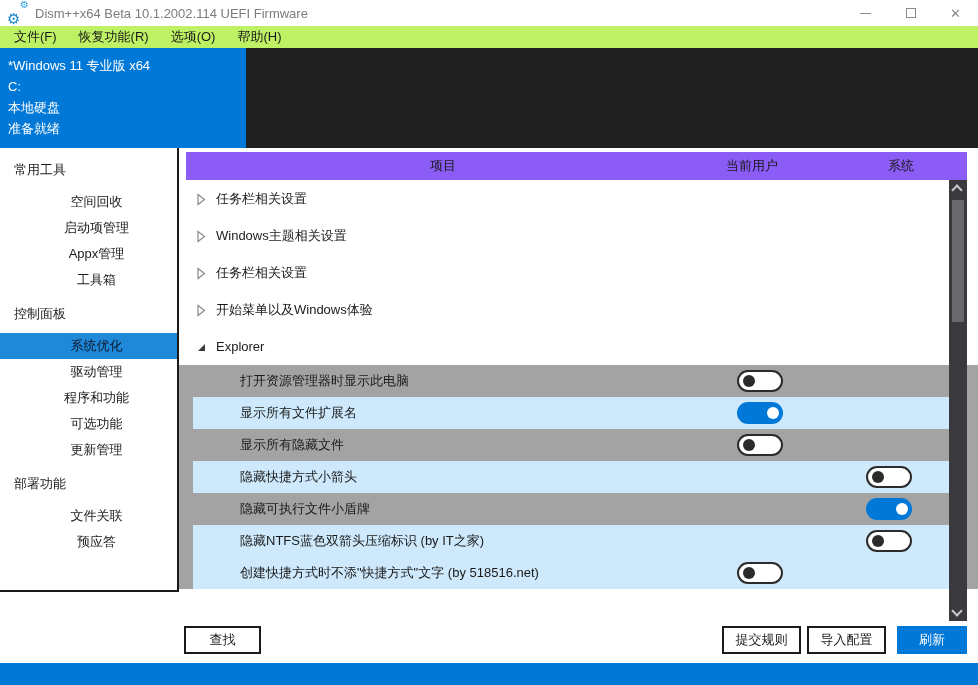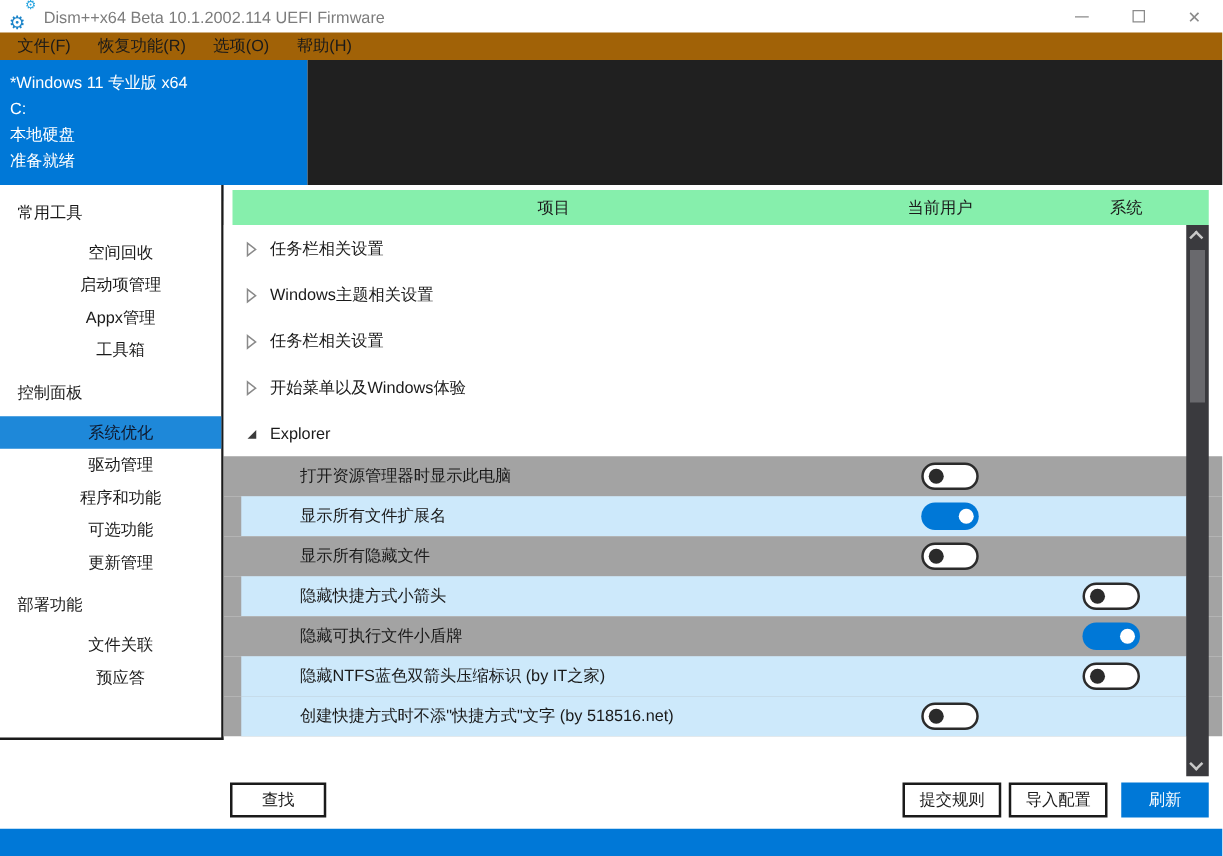--- a/index.html
+++ b/index.html
@@ -12,37 +12,37 @@
   .gear-big   { position:absolute; left:0; bottom:-3px; font-size:15px; color:#1b84c9; line-height:1; }
   .gear-small { position:absolute; right:0; top:-3px; font-size:10px; color:#2aa5e0; line-height:1; }
   .win-title { color:#7c7c7c; margin-left:6px; }
   .win-controls { margin-left:auto; display:flex; height:26px; }
   .win-btn { width:45px; height:26px; display:flex; align-items:center; justify-content:center; color:#8a8a8a; }
   .glyph-min { width:11px; height:1px; border-bottom:1px solid #8a8a8a; }
   .glyph-max { width:10px; height:10px; border:1px solid #8a8a8a; }
   .glyph-close { font-size:13px; color:#8a8a8a; line-height:1; }
 
   
-  .menubar { position:absolute; left:0; top:26px; width:978px; height:22px; background:#a16207; display:flex; align-items:center; padding-left:3px; }
+  .menubar { position:absolute; left:0; top:26px; width:978px; height:22px; background:#bef264; display:flex; align-items:center; padding-left:3px; }
   .menu-item { padding:0 11px; height:22px; display:flex; align-items:center; color:#1a1a1a; }
 
   
   .banner-left { position:absolute; left:0; top:48px; width:246px; height:113px; background:#0078d7; color:#fff; padding:7px 0 0 8px; line-height:21px; }
   .banner-right { position:absolute; left:246px; top:48px; width:732px; height:100px; background:#202020; }
 
   
   .sidebar { position:absolute; left:0; top:148px; width:179px; height:444px; background:#fff; border-right:2px solid #1a1a1a; border-bottom:2px solid #1a1a1a; padding-top:9px; }
   .side-group-label { height:26px; line-height:26px; padding-left:14px; margin-top:8px; margin-bottom:6px; color:#1a1a1a; }
   .side-group-label.first { margin-top:0; }
   .side-item { height:26px; line-height:26px; padding-left:16px; color:#1a1a1a; cursor:default;text-align:center; }
   .side-item.selected { background:#1e88d9; color:#0f172a; }
 
   
   .content { position:absolute; left:179px; top:148px; width:799px; height:515px; background:#fff; }
-  .grid-header { position:absolute; left:7px; top:4px; width:781px; height:28px; background:#86efac; }
+  .grid-header { position:absolute; left:7px; top:4px; width:781px; height:28px; background:#8b5cf6; }
   .grid-header span { position:absolute; top:0; height:28px; line-height:28px; transform:translateX(-50%); color:#1a1a1a; }
   .col-item { left:257px; } .col-user { left:566px; } .col-sys { left:715px; }
 
   .rows { position:absolute; left:0; top:32px; width:799px; }
   .grow { position:relative; height:37px; width:771px; background:#fff; }
   .grow .expander { position:absolute; left:17px; top:13px; }
   .grow .glabel { position:absolute; left:37px; top:0; height:37px; line-height:37px; }
   .crow { position:relative; height:32px; width:799px; background:#a3a3a3; }
   .crow.hl::before { content:""; position:absolute; left:14px; right:29px; top:0; bottom:0; background:#cde9fb; }
   .crow .clabel { position:absolute; left:61px; top:0; height:32px; line-height:32px; z-index:1; }

